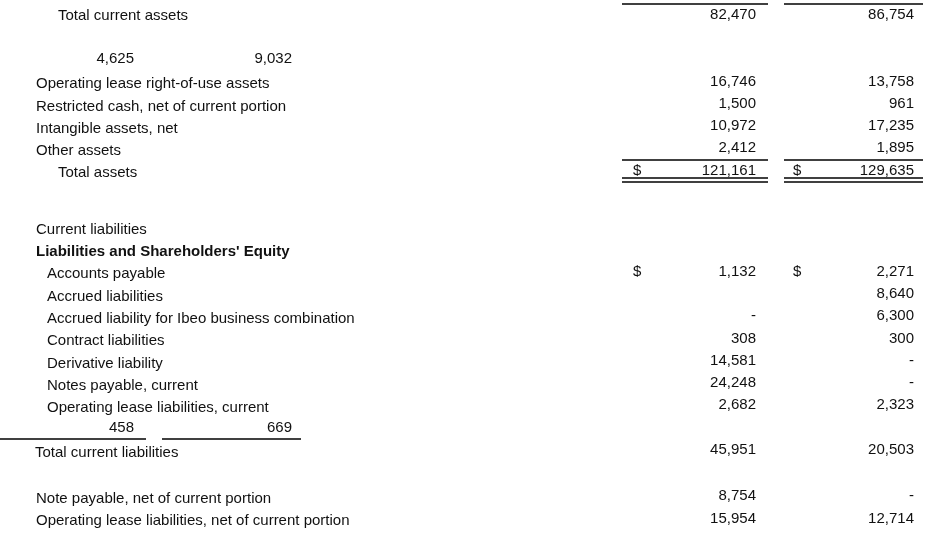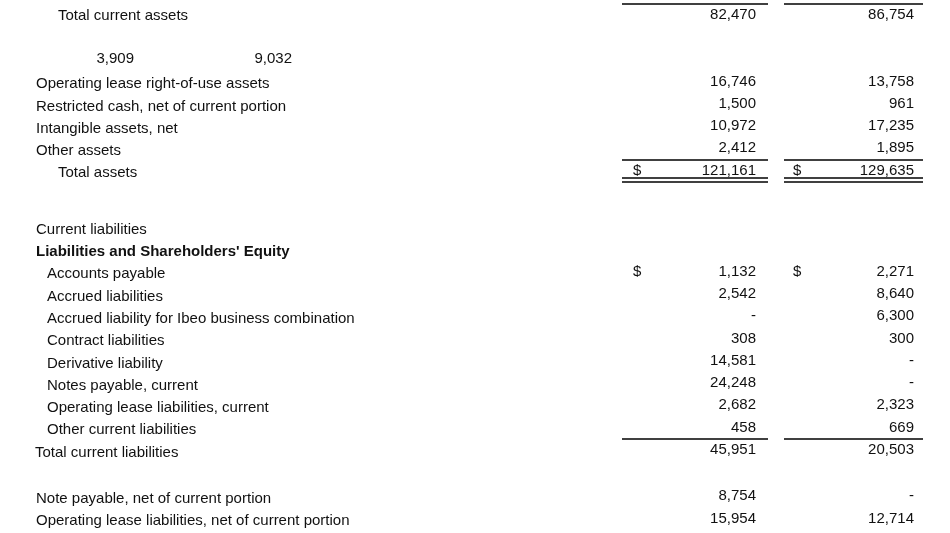--- a/index.html
+++ b/index.html
@@ -67,21 +67,21 @@
     <div class="amount col2">
       <span class="cur"></span>
       <span class="val">86,754</span>
     </div>
     <div class="rightpad"></div>
   </div>
       <div class="spacer-row"></div>
       <div class="row indent-0">
     <div class="amount col1">
       <span class="cur"></span>
-      <span class="val">3,909</span>
+      <span class="val">4,625</span>
     </div>
     <div class="colgap"></div>
     <div class="amount col2">
       <span class="cur"></span>
       <span class="val">9,032</span>
     </div>
     <div class="rightpad"></div>
   </div>
       <div class="row indent-0">
     <div class="label">Operating lease right-of-use assets</div>
@@ -183,24 +183,20 @@
     </div>
     <div class="colgap"></div>
     <div class="amount col2">
       <span class="cur">$</span>
       <span class="val">2,271</span>
     </div>
     <div class="rightpad"></div>
   </div>
       <div class="row indent-1">
     <div class="label">Accrued liabilities</div>
-    <div class="amount col1">
-      <span class="cur"></span>
-      <span class="val">2,542</span>
-    </div>
     <div class="colgap"></div>
     <div class="amount col2">
       <span class="cur"></span>
       <span class="val">8,640</span>
     </div>
     <div class="rightpad"></div>
   </div>
       <div class="row indent-1">
     <div class="label">Accrued liability for Ibeo business combination</div>
     <div class="amount col1">
@@ -260,21 +256,20 @@
       <span class="val">2,682</span>
     </div>
     <div class="colgap"></div>
     <div class="amount col2">
       <span class="cur"></span>
       <span class="val">2,323</span>
     </div>
     <div class="rightpad"></div>
   </div>
       <div class="row indent-1 rule-bottom">
-    <div class="label">Other current liabilities</div>
     <div class="amount col1">
       <span class="cur"></span>
       <span class="val">458</span>
     </div>
     <div class="colgap"></div>
     <div class="amount col2">
       <span class="cur"></span>
       <span class="val">669</span>
     </div>
     <div class="rightpad"></div>

